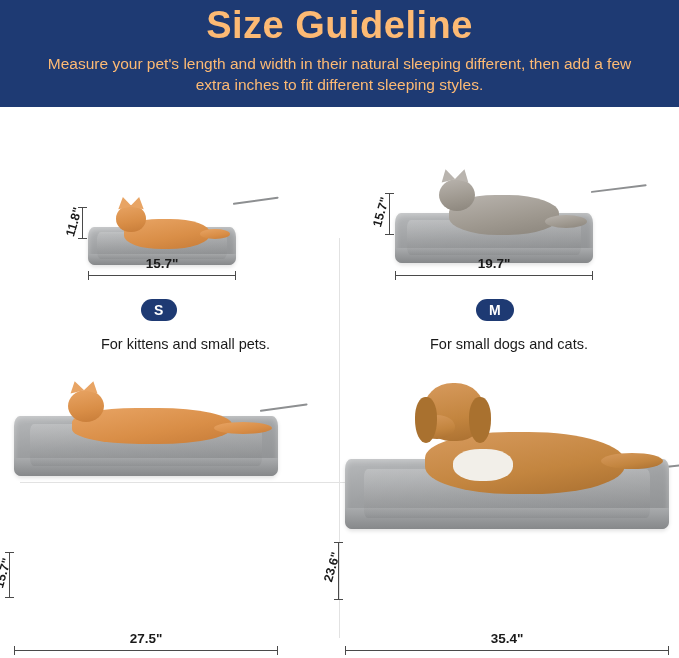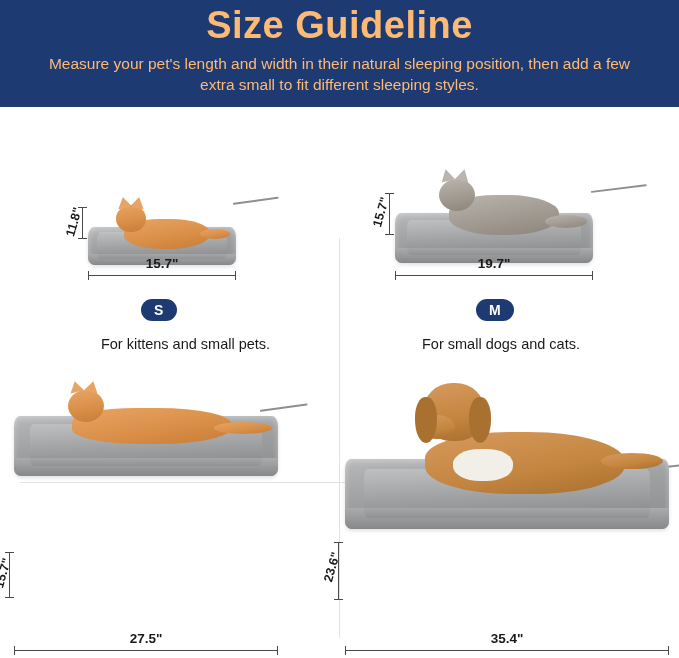--- a/index.html
+++ b/index.html
@@ -209,21 +209,21 @@
     line-height: 1.35;
   }
 </style>
 </head>
 <body>
 
 <div class="page">
 
   <div class="header">
     <div class="header-title">Size Guideline</div>
-    <div class="header-sub">Measure your pet's length and width in their natural sleeping position, then add a few extra small to fit different sleeping styles.</div>
+    <div class="header-sub">Measure your pet's length and width in their natural sleeping different, then add a few extra inches to fit different sleeping styles.</div>
   </div>
 
   <div class="grid">
 
     <div class="divider-v"></div>
     <div class="divider-h"></div>
 
     <div class="cell cell-s">
 
       <div class="product" style="left:88px; top:72px; width:150px; height:92px;">
@@ -266,21 +266,21 @@
       </div>
 
       <div class="meas-v" style="left:50px; top:86px; height:42px;"></div>
       <div class="meas-v-label" style="left:11px; top:98px; width:62px; text-align:center;">15.7"</div>
 
       <div class="meas-h" style="left:56px; top:168px; width:198px;"></div>
       <div class="meas-h-label" style="left:56px; width:198px; top:149px;">19.7"</div>
 
       <div class="badge" style="left:137px; top:192px; width:38px;">M</div>
 
-      <div class="caption" style="left:12px; top:228px; width:300px;">For small dogs and cats.</div>
+      <div class="caption" style="left:20px; top:228px; width:300px;">For small dogs and cats.</div>
     </div>
 
     <div class="cell cell-l">
 
       <div class="product" style="left:14px; top:-2px; width:270px; height:130px;">
         <div class="cord" style="left:246px; top:60px; width:48px; transform: rotate(-8deg);"></div>
         <div class="mat" style="left:0px; top:66px; width:264px; height:60px;">
           <div class="mat-lip"></div>
         </div>
 

